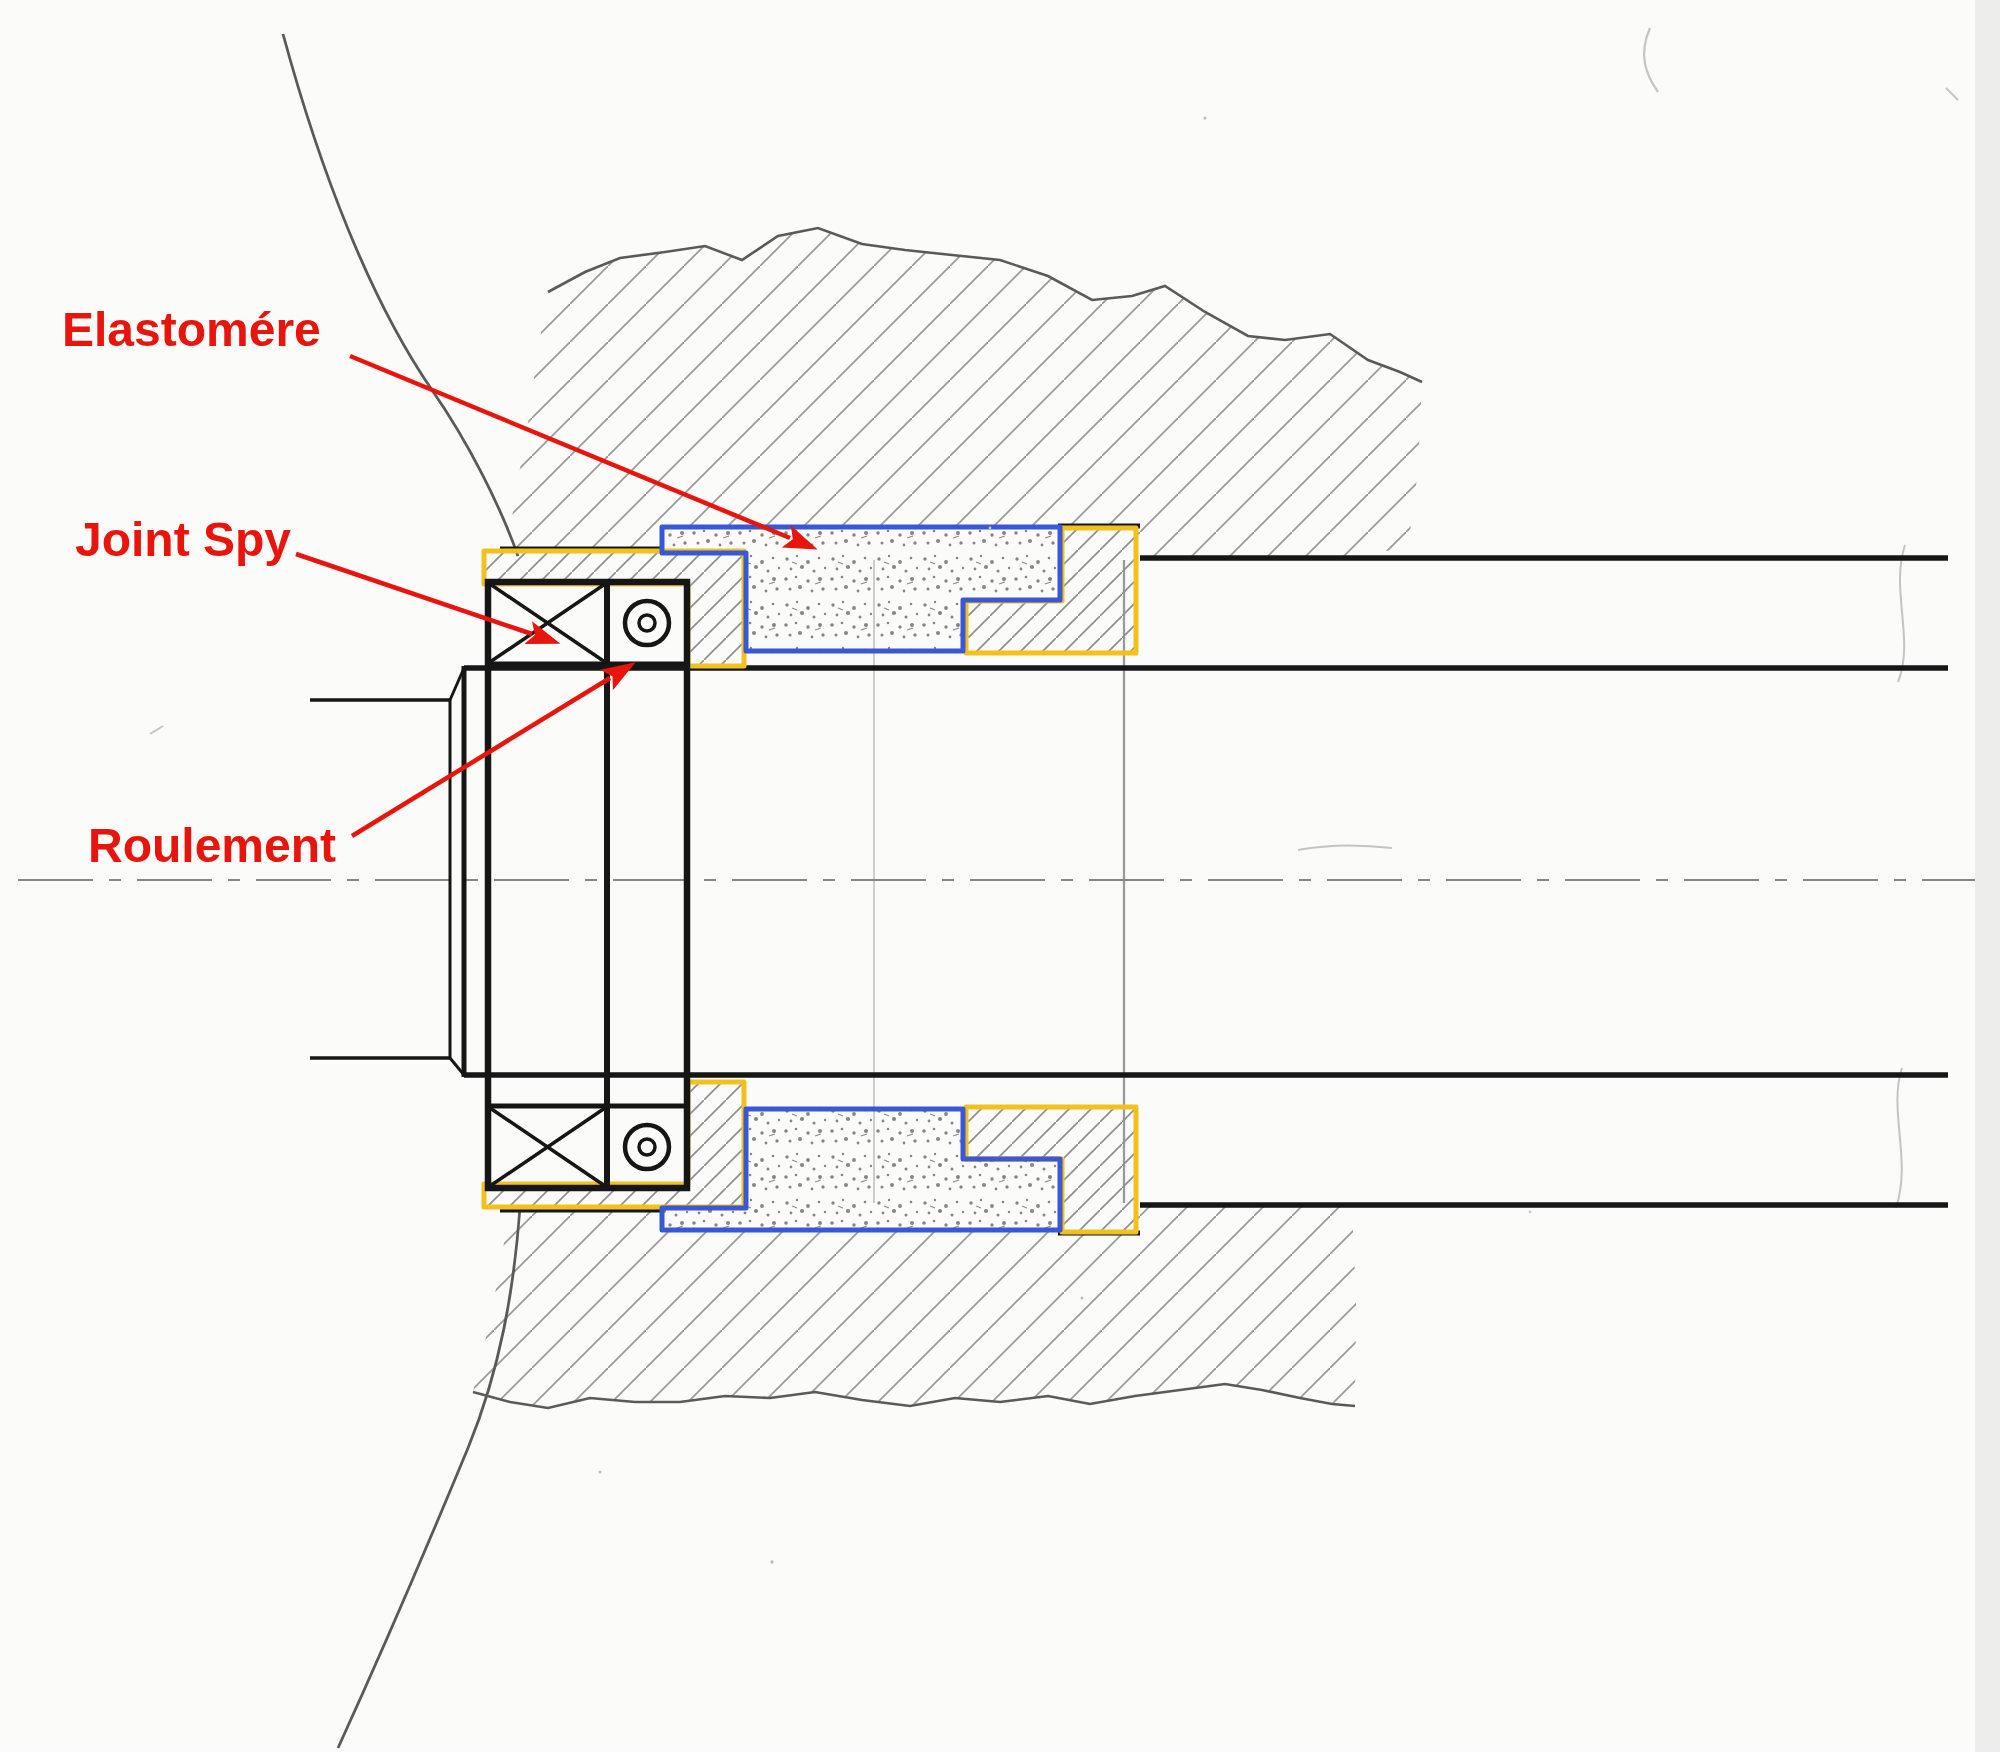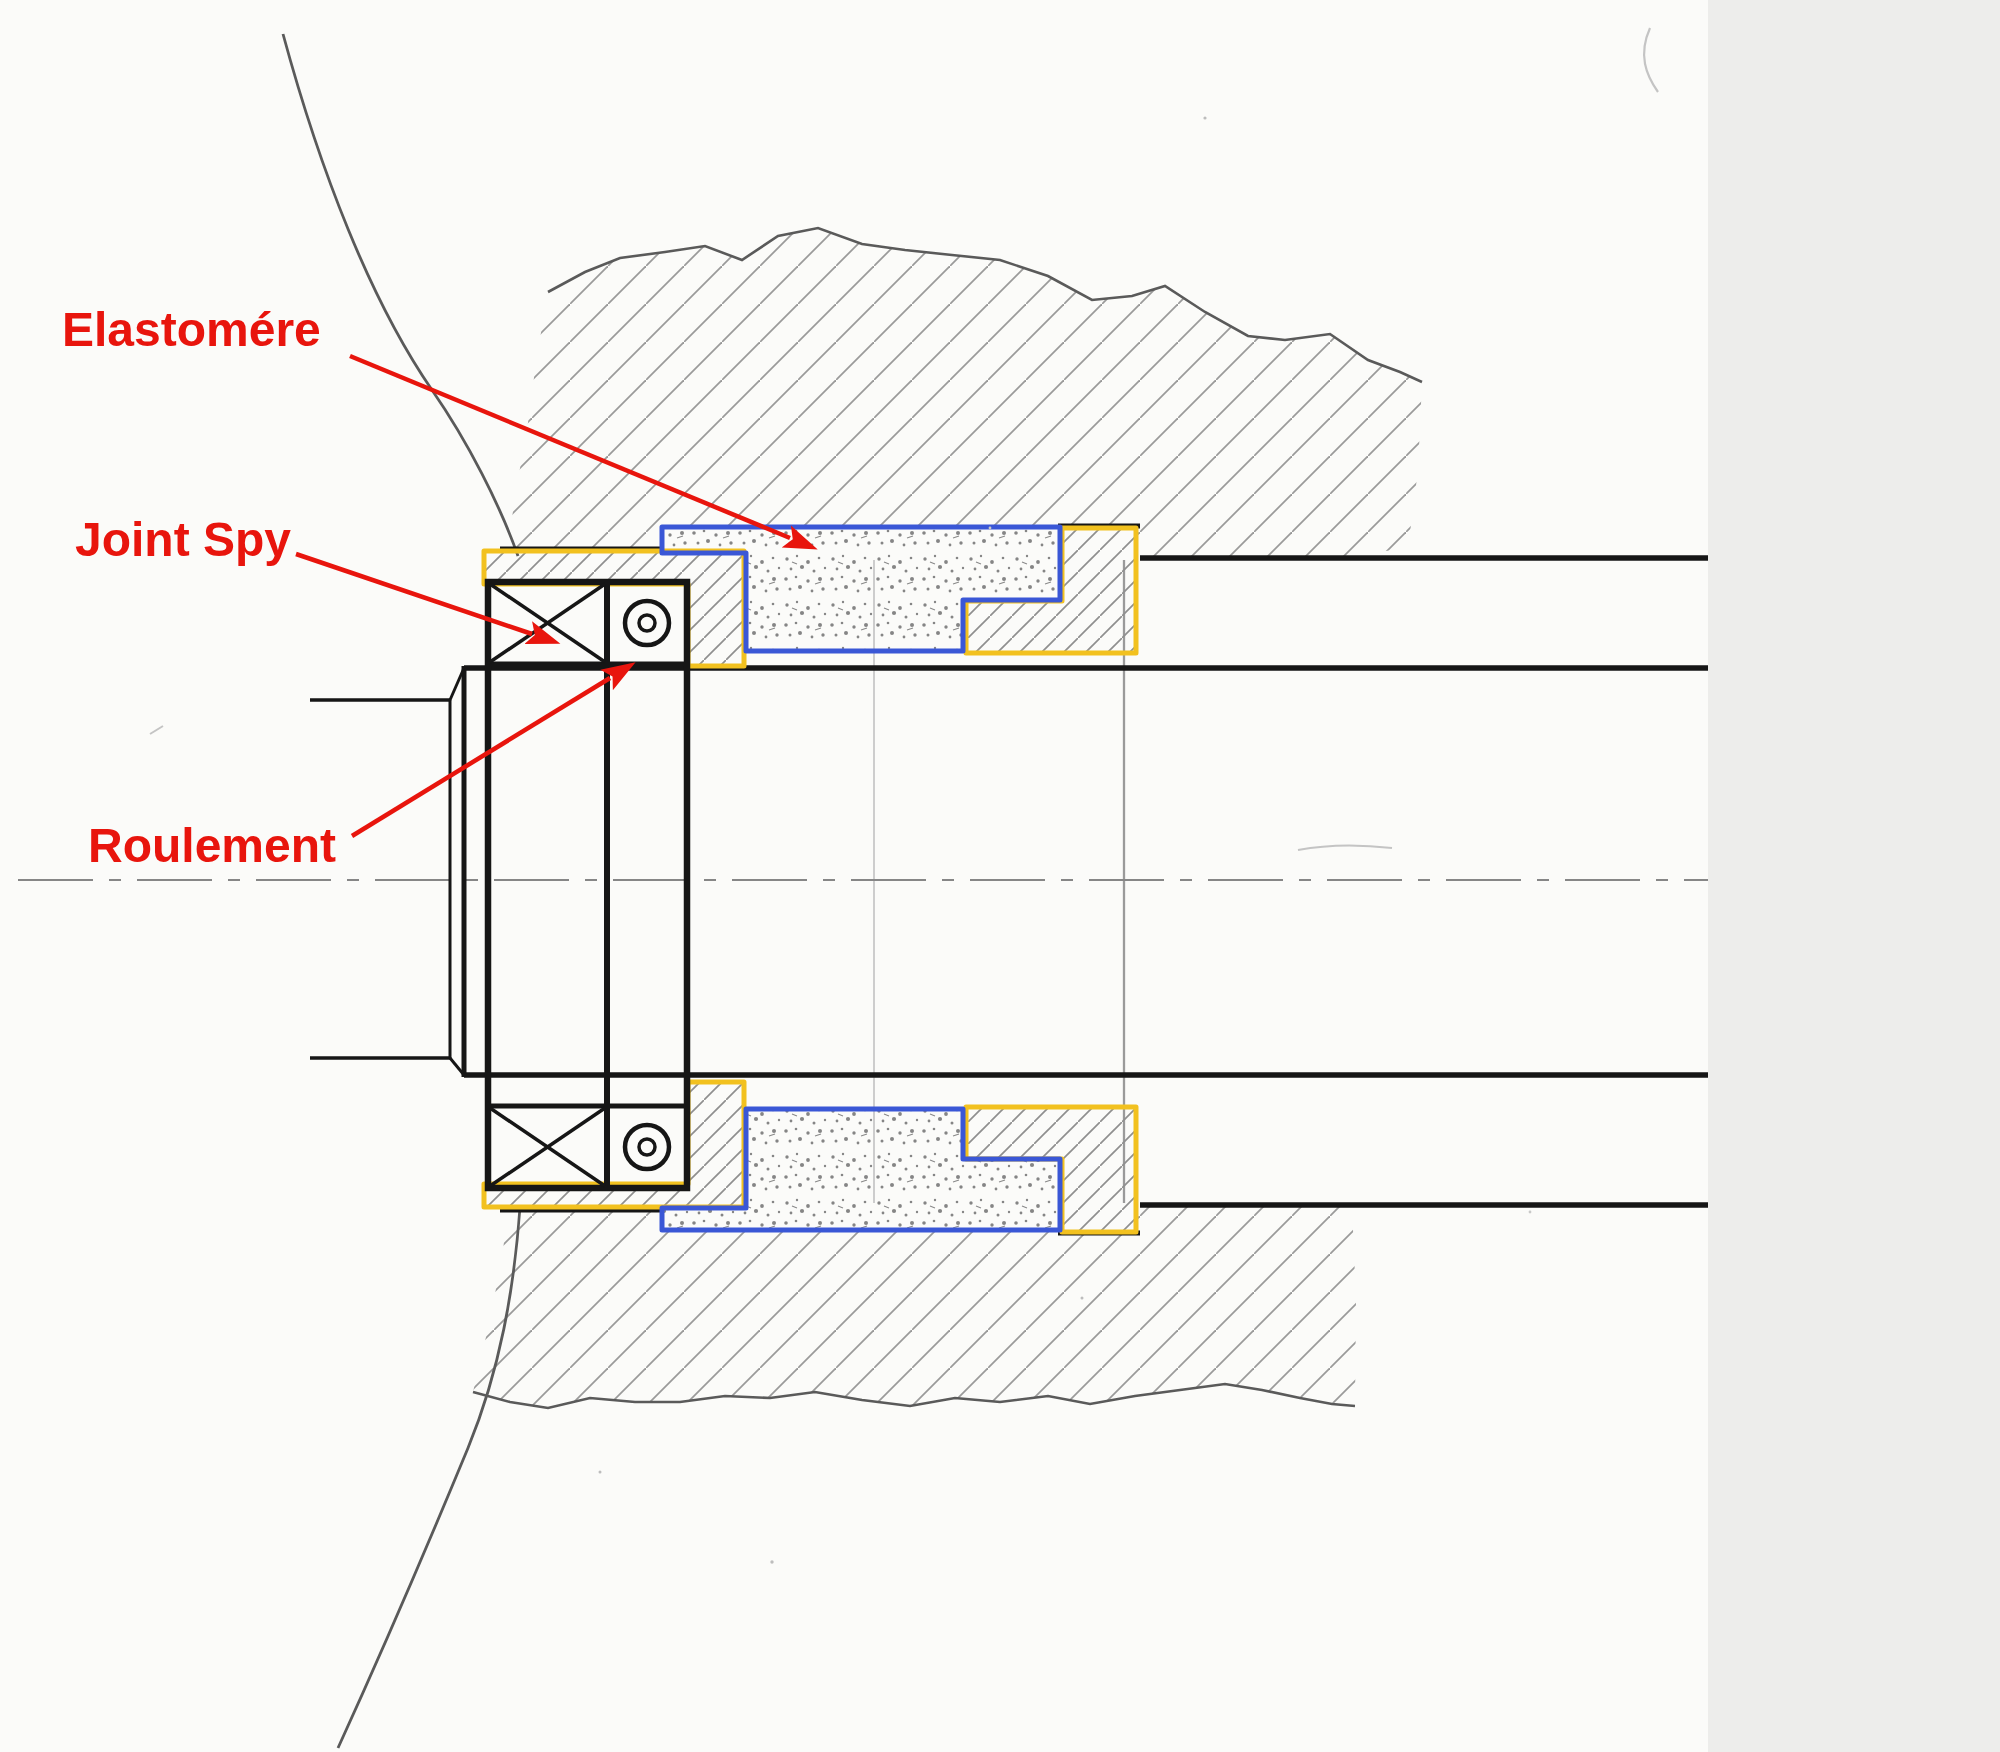--- a/index.html
+++ b/index.html
@@ -1,16 +1,16 @@
 <!DOCTYPE html>
 <html><head>
 <meta charset="utf-8">
 <style>
   html,body{margin:0;padding:0;background:#ededeb;}
-  .page{width:1708px;height:1752px;background:#fbfbf9;position:relative;overflow:hidden;
+  .page{width:1975px;height:1752px;background:#fbfbf9;position:relative;overflow:hidden;
         font-family:"Liberation Sans",sans-serif;}
   svg{display:block;}
   .label{font-family:"Liberation Sans",sans-serif;font-size:48px;font-weight:600;}
   .ink{stroke:#161616;fill:none;}
   .pencil{stroke:#5a5a5a;fill:none;}
   .faint{stroke:#c4c4c4;fill:none;}
 </style>
 </head>
 <body>
 

